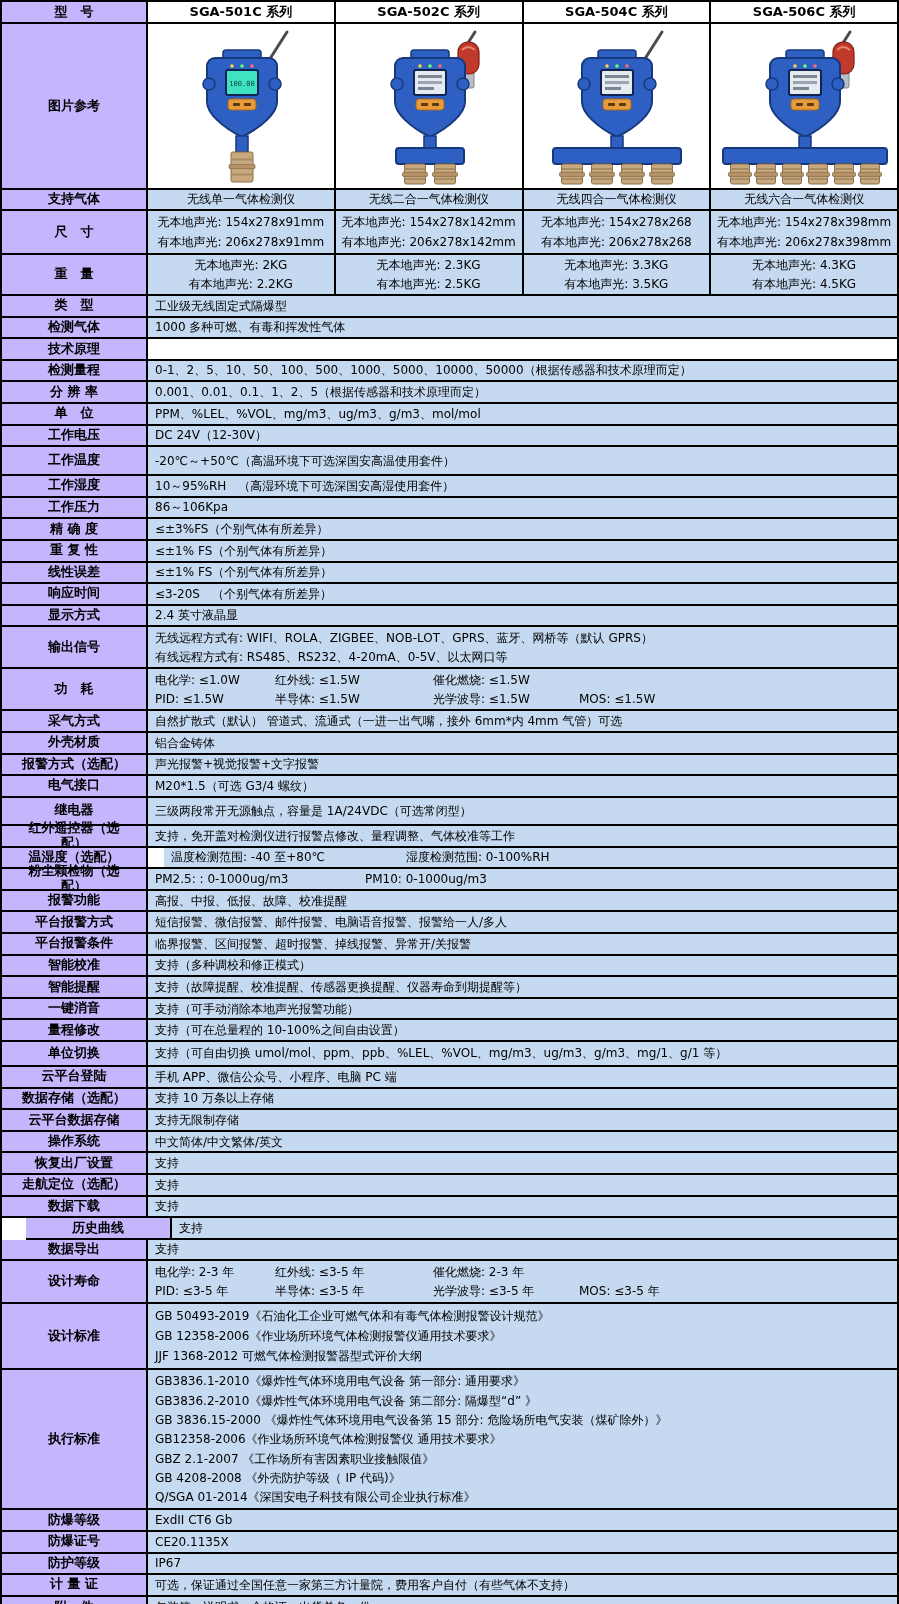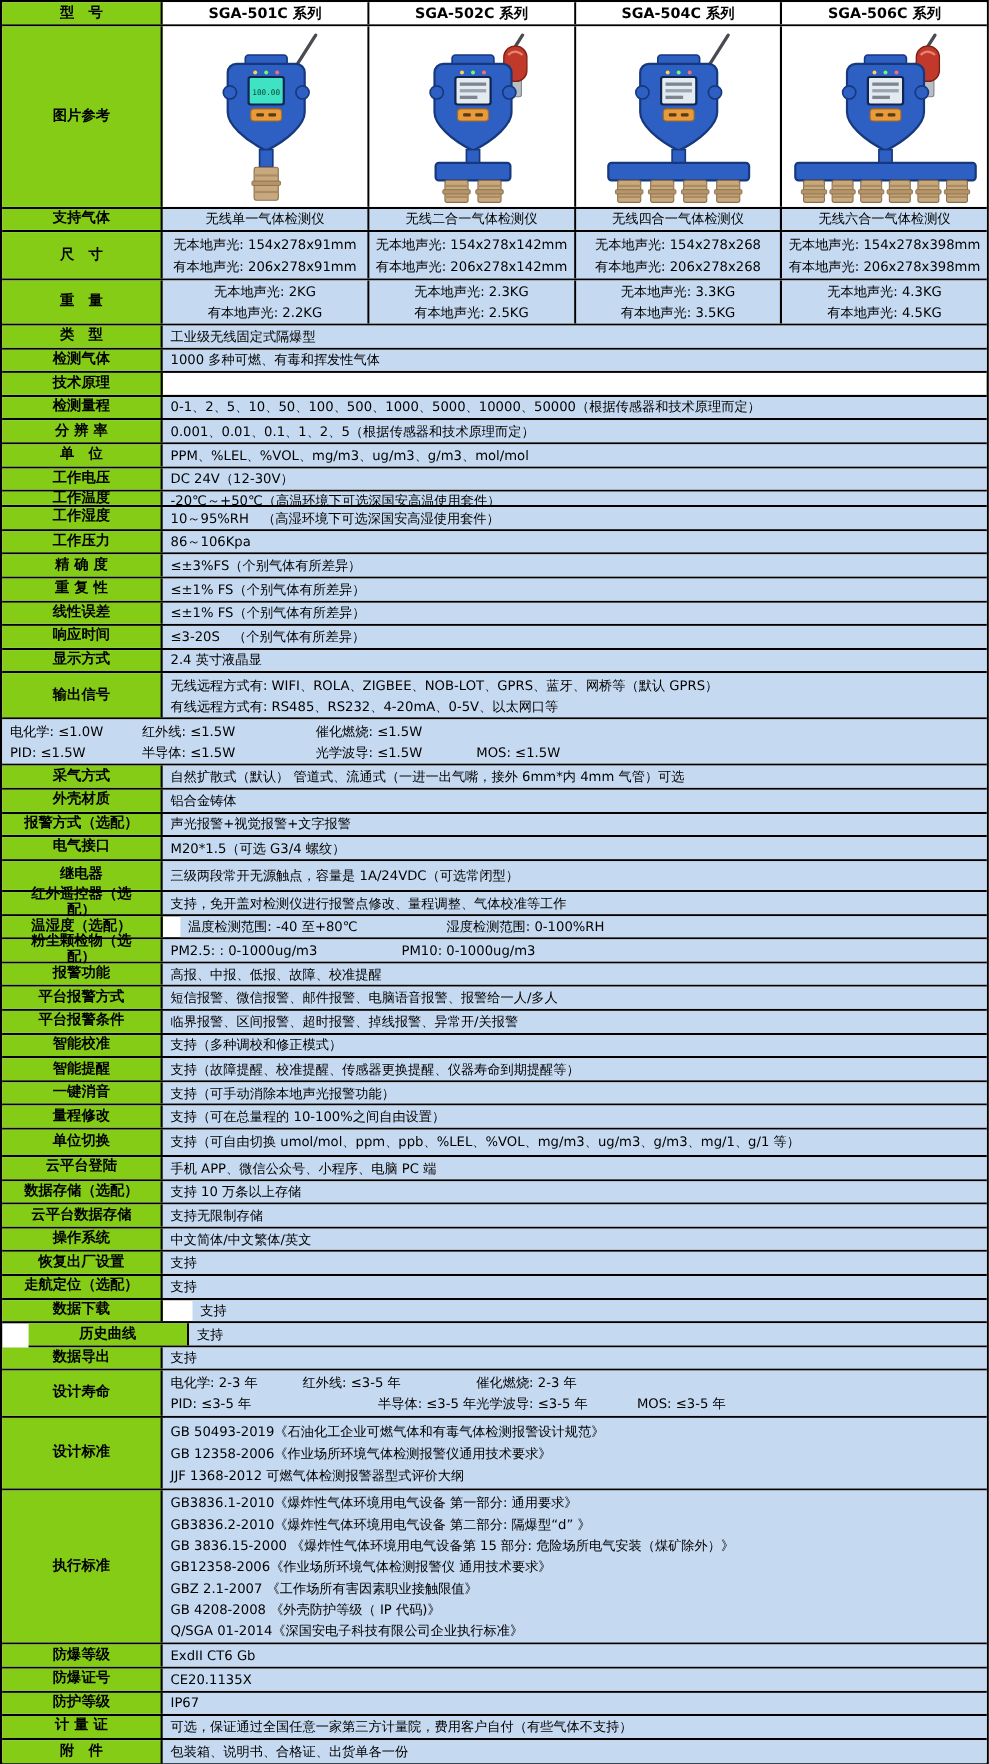--- a/index.html
+++ b/index.html
@@ -7,21 +7,21 @@
   .spec-table {
     width: 899px; height: 1604px;
     border: 2px solid #000;
     display: flex; flex-direction: column;
     background:#fff;
   }
   .row { display: flex; border-bottom: 2px solid #000; flex: 0 0 auto; min-height: 0; }
   .row:last-child { border-bottom: none; }
   .cell-label {
     width: 146px; flex: 0 0 146px;
-    background: #84cc16;
+    background: #c4b5fd;
     border-right: 2px solid #000;
     display: flex; align-items: center; justify-content: center;
     font-weight: bold; font-size: 13px; text-align: center; line-height: 1.15;
     padding: 0 20px; white-space: pre-wrap;
   }
   .cell-data {
     flex: 1 1 0; background: #C5D9F1;
     border-right: 2px solid #000;
     display: flex; flex-direction: column; justify-content: space-evenly; align-items: center;
     font-size: 12px; overflow: hidden;
@@ -287,21 +287,21 @@
       </div><div class="row" style="height: 21.6px;">
         <div class="cell-label">单　位</div>
         <div class="cell-span">
           <div class="line">PPM、%LEL、%VOL、mg/m3、ug/m3、g/m3、mol/mol</div>
         </div>
       </div><div class="row" style="height: 21.6px;">
         <div class="cell-label">工作电压</div>
         <div class="cell-span">
           <div class="line">DC 24V（12-30V）</div>
         </div>
-      </div><div class="row" style="height: 14px;">
+      </div><div class="row" style="height: 29px;">
         <div class="cell-label">工作温度</div>
         <div class="cell-span">
           <div class="line">-20℃～+50℃（高温环境下可选深国安高温使用套件）</div>
         </div>
       </div><div class="row" style="height: 21.6px;">
         <div class="cell-label">工作湿度</div>
         <div class="cell-span">
           <div class="line">10～95%RH　（高湿环境下可选深国安高湿使用套件）</div>
         </div>
       </div><div class="row" style="height: 21.6px;">
@@ -334,20 +334,21 @@
         <div class="cell-span">
           <div class="line">2.4 英寸液晶显</div>
         </div>
       </div><div class="row" style="height: 42px;">
         <div class="cell-label">输出信号</div>
         <div class="cell-span">
           <div class="line">无线远程方式有: WIFI、ROLA、ZIGBEE、NOB-LOT、GPRS、蓝牙、网桥等（默认 GPRS）</div>
           <div class="line">有线远程方式有: RS485、RS232、4-20mA、0-5V、以太网口等</div>
         </div>
       </div><div class="row" style="height: 42px;">
+        <div class="cell-label">功　耗</div>
         <div class="cell-span">
           <div class="line segline"><span class="seg" style="min-width: 120px;">电化学: ≤1.0W</span><span class="seg" style="min-width: 158px;">红外线: ≤1.5W</span><span class="seg" style="min-width: 146px;">催化燃烧: ≤1.5W</span></div>
           <div class="line segline"><span class="seg" style="min-width: 120px;">PID: ≤1.5W</span><span class="seg" style="min-width: 158px;">半导体: ≤1.5W</span><span class="seg" style="min-width: 146px;">光学波导: ≤1.5W</span><span class="seg">MOS: ≤1.5W</span></div>
         </div>
       </div><div class="row" style="height: 21.6px;">
         <div class="cell-label">采气方式</div>
         <div class="cell-span">
           <div class="line">自然扩散式（默认） 管道式、流通式（一进一出气嘴，接外 6mm*内 4mm 气管）可选</div>
         </div>
       </div><div class="row" style="height: 21.6px;">
@@ -448,40 +449,40 @@
       </div><div class="row" style="height: 21.6px;">
         <div class="cell-label">恢复出厂设置</div>
         <div class="cell-span">
           <div class="line">支持</div>
         </div>
       </div><div class="row" style="height: 21.6px;">
         <div class="cell-label">走航定位（选配）</div>
         <div class="cell-span">
           <div class="line">支持</div>
         </div>
-      </div><div class="row" style="height: 21.6px; gap: 27px;">
+      </div><div class="row" style="height: 21.6px;">
         <div class="cell-label">数据下载</div>
         <div class="cell-span">
           <div class="line">支持</div>
         </div>
       </div><div class="row" style="height: 21.6px; margin-left: 24px;">
         <div class="cell-label">历史曲线</div>
         <div class="cell-span">
           <div class="line">支持</div>
         </div>
       </div><div class="row" style="height: 21.6px;">
         <div class="cell-label">数据导出</div>
         <div class="cell-span">
           <div class="line">支持</div>
         </div>
       </div><div class="row" style="height: 43px;">
         <div class="cell-label">设计寿命</div>
         <div class="cell-span">
           <div class="line segline"><span class="seg" style="min-width: 120px;">电化学: 2-3 年</span><span class="seg" style="min-width: 158px;">红外线: ≤3-5 年</span><span class="seg" style="min-width: 146px;">催化燃烧: 2-3 年</span></div>
-          <div class="line segline"><span class="seg" style="min-width: 120px;">PID: ≤3-5 年</span><span class="seg" style="min-width: 158px; text-align: right;">半导体: ≤3-5 年</span><span class="seg" style="min-width: 146px;">光学波导: ≤3-5 年</span><span class="seg">MOS: ≤3-5 年</span></div>
+          <div class="line segline"><span class="seg" style="min-width: 120px;">PID: ≤3-5 年</span><span class="seg" style="min-width: 158px;">半导体: ≤3-5 年</span><span class="seg" style="min-width: 146px;">光学波导: ≤3-5 年</span><span class="seg">MOS: ≤3-5 年</span></div>
         </div>
       </div><div class="row" style="height: 66px;">
         <div class="cell-label">设计标准</div>
         <div class="cell-span">
           <div class="line">GB 50493-2019《石油化工企业可燃气体和有毒气体检测报警设计规范》</div>
           <div class="line">GB 12358-2006《作业场所环境气体检测报警仪通用技术要求》</div>
           <div class="line">JJF 1368-2012 可燃气体检测报警器型式评价大纲</div>
         </div>
       </div><div class="row" style="height: 140px;">
         <div class="cell-label">执行标准</div>

